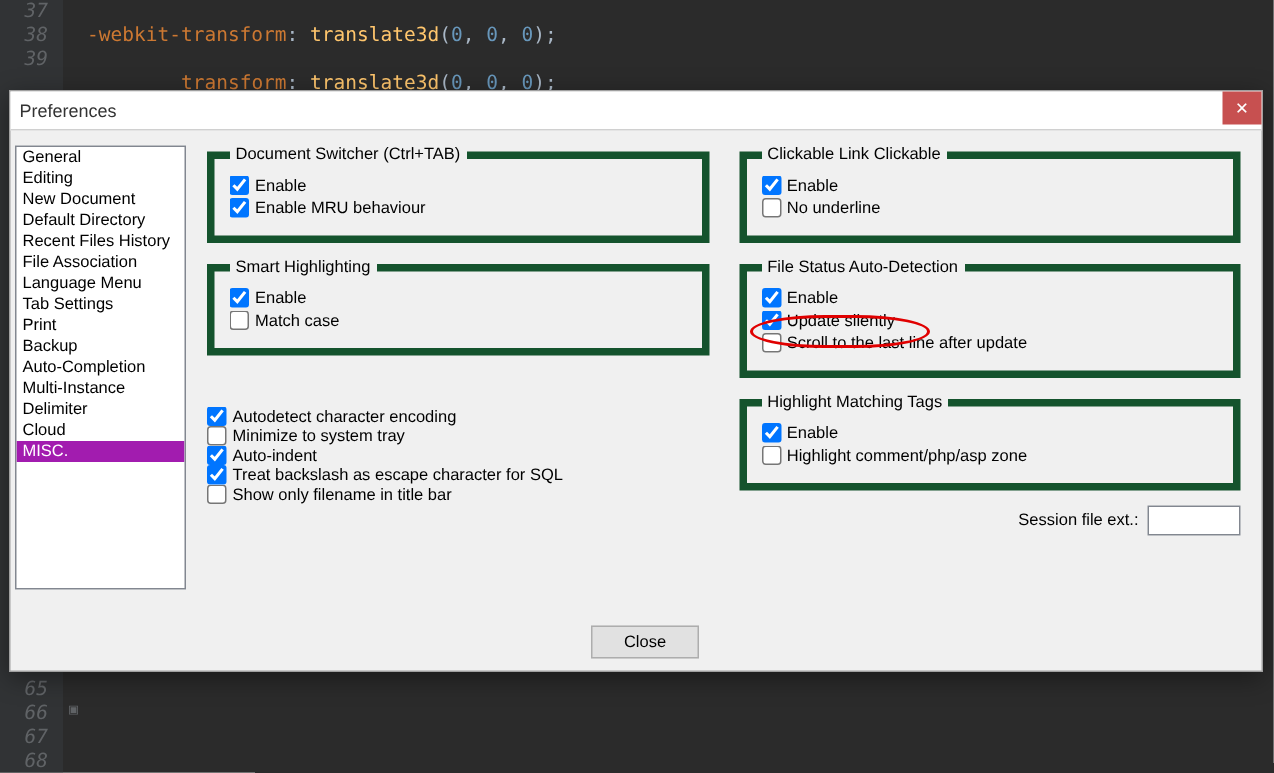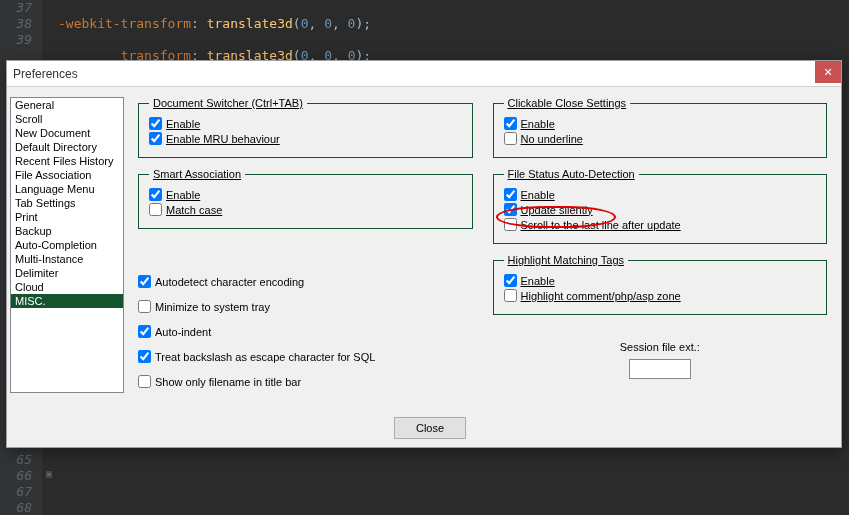--- a/index.html
+++ b/index.html
@@ -87,56 +87,54 @@
     overflow: hidden;
   }
   .category-item {
     padding: 0 4px;
     line-height: 14px;
     font-size: 11px;
     cursor: default;
     white-space: nowrap;
   }
   .category-item.selected {
-    background: #14532d;
+    background: #a21caf;
     color: #fff;
   }
   .settings-area {
     flex: 1;
     display: flex;
     gap: 20px;
   }
   .col { flex: 1; display: flex; flex-direction: column; gap: 10px; }
   fieldset {
-    border: 1px solid #14532d;
+    border: 5px solid #14532d;
     padding: 6px 10px 10px 10px;
     font-size: 11px;
-    text-decoration: underline;
   }
   legend { padding: 0 4px; color: #000; }
   label.cb {
     display: flex;
     align-items: center;
     gap: 4px;
     margin: 2px 0;
     font-size: 11px;
     color: #000;
     position: relative;
   }
   input[type=checkbox] { width: 13px; height: 13px; }
   .misc-opts { margin-top: 24px; }
-  .misc-opts label.cb { margin: 12px 0; align-items: center; }
+  .misc-opts label.cb { margin: 0 0; align-items: center; }
   .session-row {
     display: flex;
     align-items: center;
     justify-content: flex-end;
     gap: 6px;
-    margin-top: 16px;
-    font-size: 11px;
-    flex-direction: column;
+    margin-top: 0;
+    font-size: 11px;
   }
   .session-row input { width: 62px; height: 20px; border: 1px solid #828790; background:#fff; padding:0 3px; font-size:11px;}
   .pref-footer {
     display: flex;
     justify-content: center;
     padding: 2px 0 8px 12px;
   }
   .close-btn {
     width: 72px;
     height: 22px;
@@ -182,21 +180,21 @@
 </div>
 
 <div class="pref-window">
   <div class="pref-title">
     <span>Preferences</span>
     <div class="pref-close">✕</div>
   </div>
   <div class="pref-body">
     <div class="category-list" id="catlist">
         <div class="category-item">General</div>
-        <div class="category-item">Scroll</div>
+        <div class="category-item">Editing</div>
         <div class="category-item">New Document</div>
         <div class="category-item">Default Directory</div>
         <div class="category-item">Recent Files History</div>
         <div class="category-item">File Association</div>
         <div class="category-item">Language Menu</div>
         <div class="category-item">Tab Settings</div>
         <div class="category-item">Print</div>
         <div class="category-item">Backup</div>
         <div class="category-item">Auto-Completion</div>
         <div class="category-item">Multi-Instance</div>
@@ -211,21 +209,21 @@
           <label class="cb">
               <input type="checkbox" checked="" style="">
               <span>Enable</span>
             </label>
           <label class="cb">
               <input type="checkbox" checked="" style="">
               <span>Enable MRU behaviour</span>
             </label>
         </fieldset>
         <fieldset>
-          <legend>Smart Association</legend>
+          <legend>Smart Highlighting</legend>
           <label class="cb">
               <input type="checkbox" checked="" style="">
               <span>Enable</span>
             </label>
           <label class="cb">
               <input type="checkbox" style="">
               <span>Match case</span>
             </label>
         </fieldset>
         <div class="misc-opts">
@@ -246,21 +244,21 @@
               <span>Treat backslash as escape character for SQL</span>
             </label>
           <label class="cb">
               <input type="checkbox" style="">
               <span>Show only filename in title bar</span>
             </label>
         </div>
       </div>
       <div class="col">
         <fieldset>
-          <legend>Clickable Close Settings</legend>
+          <legend>Clickable Link Clickable</legend>
           <label class="cb">
               <input type="checkbox" checked="" style="">
               <span>Enable</span>
             </label>
           <label class="cb">
               <input type="checkbox" style="">
               <span>No underline</span>
             </label>
         </fieldset>
         <fieldset style="position:relative">

